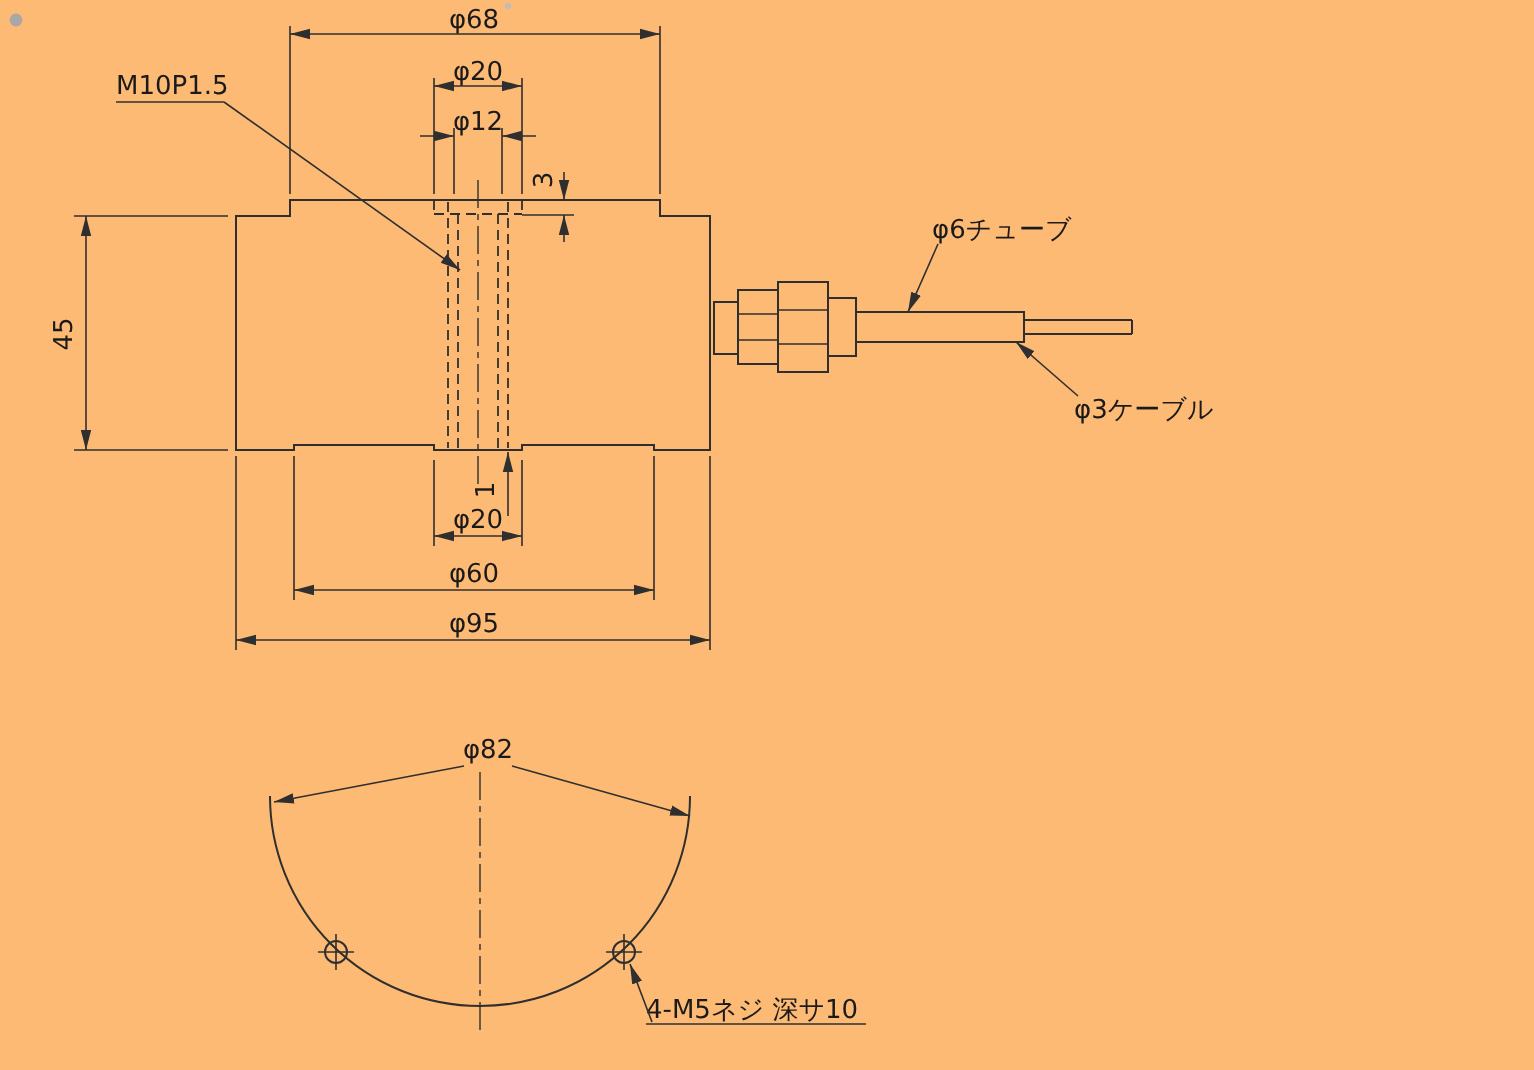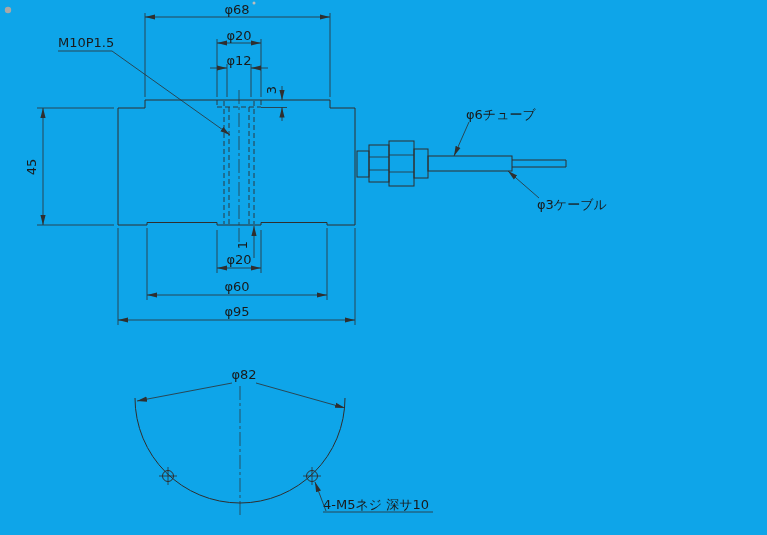--- a/index.html
+++ b/index.html
@@ -1,16 +1,16 @@
 <!DOCTYPE html>
 <html><head>
 <meta charset="utf-8">
 <style>
   html,body{margin:0;padding:0;background:#ffffff;}
-  .canvas{position:relative;width:767px;height:535px;background:#0ea5e9;overflow:hidden;
+  .canvas{position:relative;width:767px;height:535px;background:#fdba74;overflow:hidden;
           font-family:"DejaVu Sans", sans-serif;}
   svg{display:block;}
   .ln{stroke:#2f2f2f;stroke-width:1;fill:none;}
   .thin{stroke:#2f2f2f;stroke-width:0.8;fill:none;}
   .dash{stroke:#2f2f2f;stroke-width:0.9;fill:none;stroke-dasharray:5 3;}
   .cdash{stroke:#2f2f2f;stroke-width:0.7;fill:none;stroke-dasharray:14 3 3 3;}
   text{fill:#1a1a1a;font-family:"DejaVu Sans", sans-serif;font-size:13px;stroke:none;}
   .mid{text-anchor:middle;}
 </style>
 </head>

